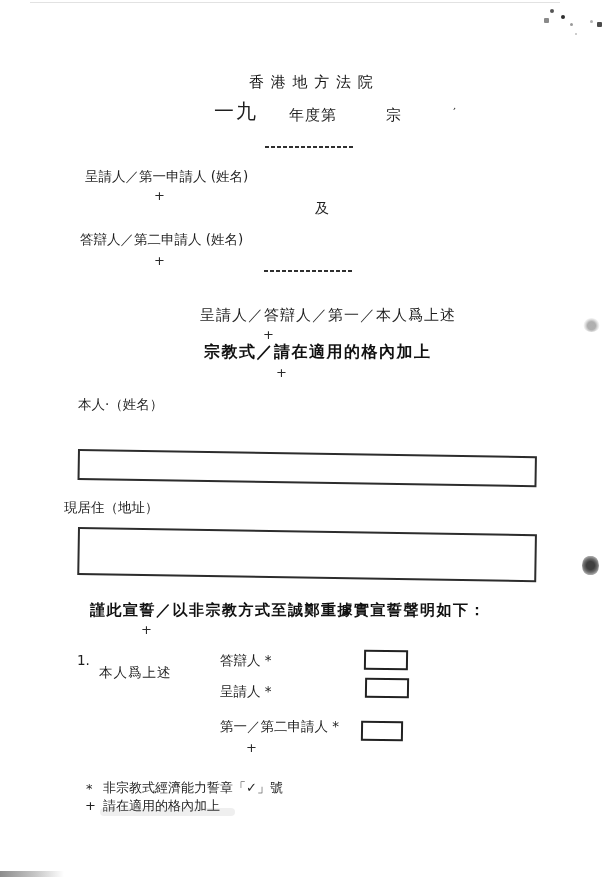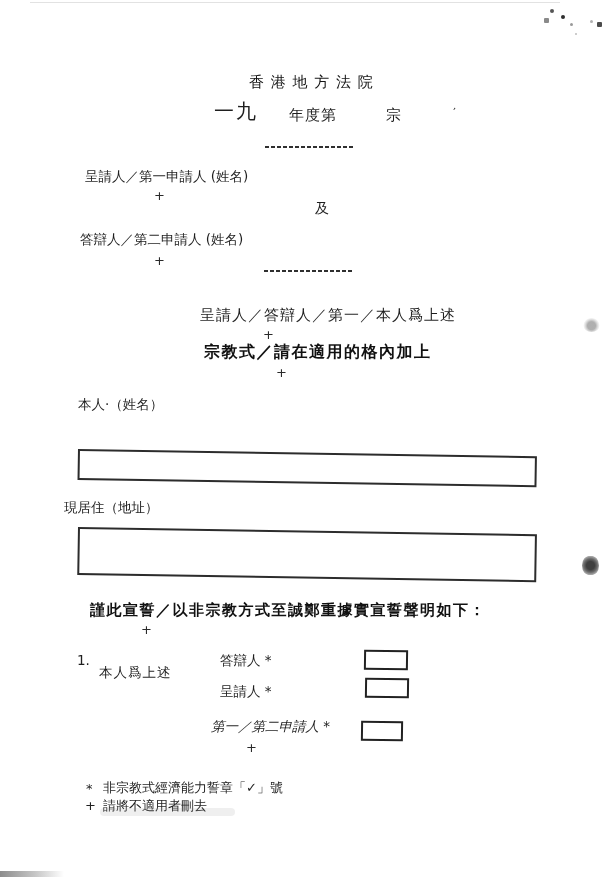--- a/index.html
+++ b/index.html
@@ -83,28 +83,28 @@
 
   <div class="abs cjk" style="left:77px;top:652px;">1.</div>
   <div class="abs cjk" style="left:99px;top:652px;letter-spacing:1px;margin-top:12px;">本人爲上述</div>
 
   <div class="abs cjk" style="left:220px;top:652px;">答辯人 *</div>
   <div class="abs checkbox" style="left:364px;top:650px;width:40px;height:16px;"></div>
 
   <div class="abs cjk" style="left:220px;top:683px;">呈請人 *</div>
   <div class="abs checkbox" style="left:365px;top:678px;width:40px;height:16px;"></div>
 
-  <div class="abs cjk" style="left:211px;top:718px;font-style:italic;">第一／第二申請人 *</div>
+  <div class="abs cjk" style="left:220px;top:718px;">第一／第二申請人 *</div>
   <div class="abs checkbox" style="left:361px;top:721px;width:38px;height:16px;"></div>
   <div class="abs plus" style="left:246px;top:740px;">+</div>
 
   <div class="abs cjk" style="left:86px;top:781px;font-size:13px;">*</div>
   <div class="abs cjk" style="left:103px;top:779px;font-size:13px;">非宗教式經濟能力誓章「✓」號</div>
   <div class="abs cjk" style="left:85px;top:798px;font-size:13px;">+</div>
-  <div class="abs cjk" style="left:103px;top:797px;font-size:13px;">請將不適用者刪去</div>
+  <div class="abs cjk" style="left:103px;top:797px;font-size:13px;">請在適用的格內加上</div>
 
   <div class="abs" style="left:583px;top:318px;width:17px;height:14px;border-radius:50%;
               background:radial-gradient(circle at 50% 55%, rgba(110,110,110,.55) 0 35%, rgba(150,150,150,.3) 55%, transparent 72%);"></div>
   <div class="abs" style="left:582px;top:555px;width:17px;height:21px;border-radius:50%;
               background:radial-gradient(circle at 50% 50%, #3f3f3f 0 30%, #6b6b6b 50%, #a8a8a8 68%, transparent 74%);"></div>
   <div class="abs" style="left:100px;top:808px;width:135px;height:8px;border-radius:4px;
               background:rgba(140,140,140,.14);"></div>
   <div class="abs" style="left:0;top:871px;width:64px;height:6px;
               background:linear-gradient(90deg,#8c8c8c,#c6c6c6 55%,rgba(255,255,255,0));"></div>
 </div>

